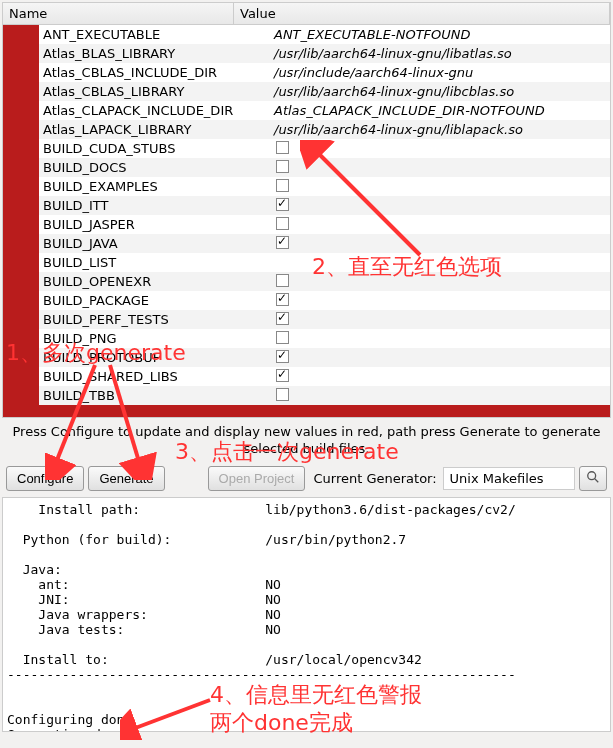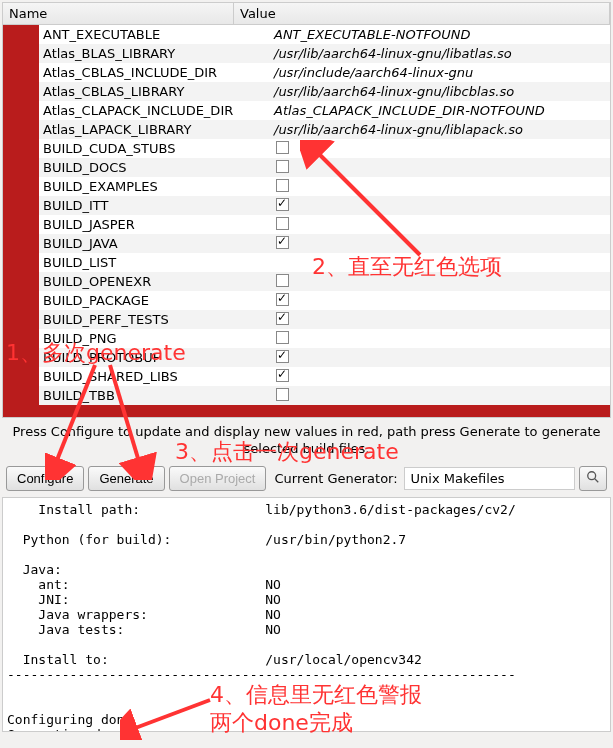--- a/index.html
+++ b/index.html
@@ -105,20 +105,21 @@
       background: linear-gradient(#fafafa, #e0e0e0);
       border: 1px solid #999;
       border-radius: 3px;
       font-size: 13px;
       cursor: pointer;
     }
     
     .btn:disabled {
       color: #aaa;
       cursor: default;
+      margin-left: 39px;
     }
     
     .gen-label {
       margin-left: 4px;
       font-size: 13px;
     }
     
     .gen-value {
       background: white;
       border: 1px solid #ccc;

